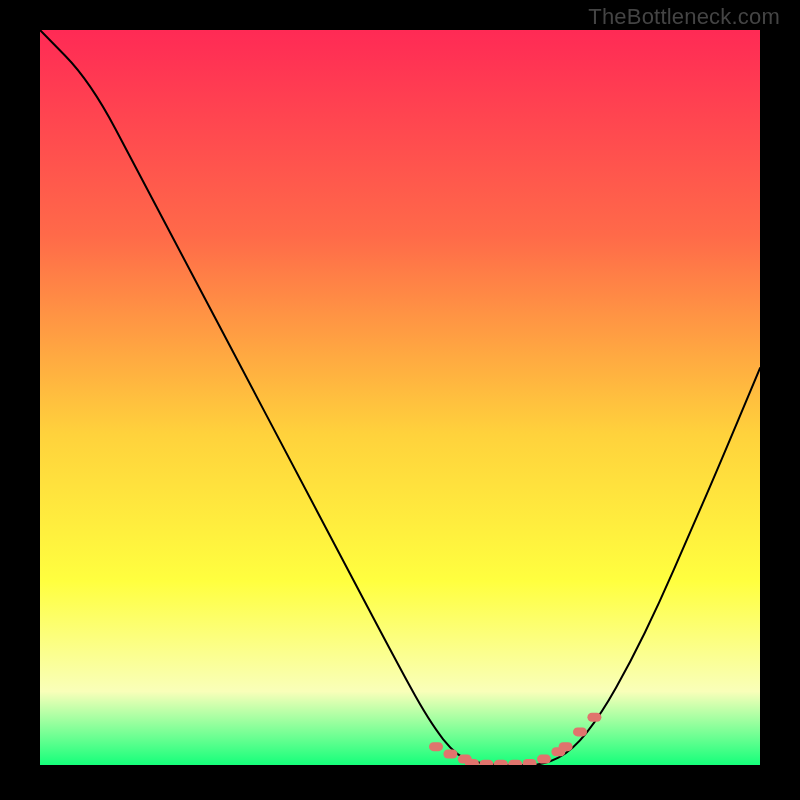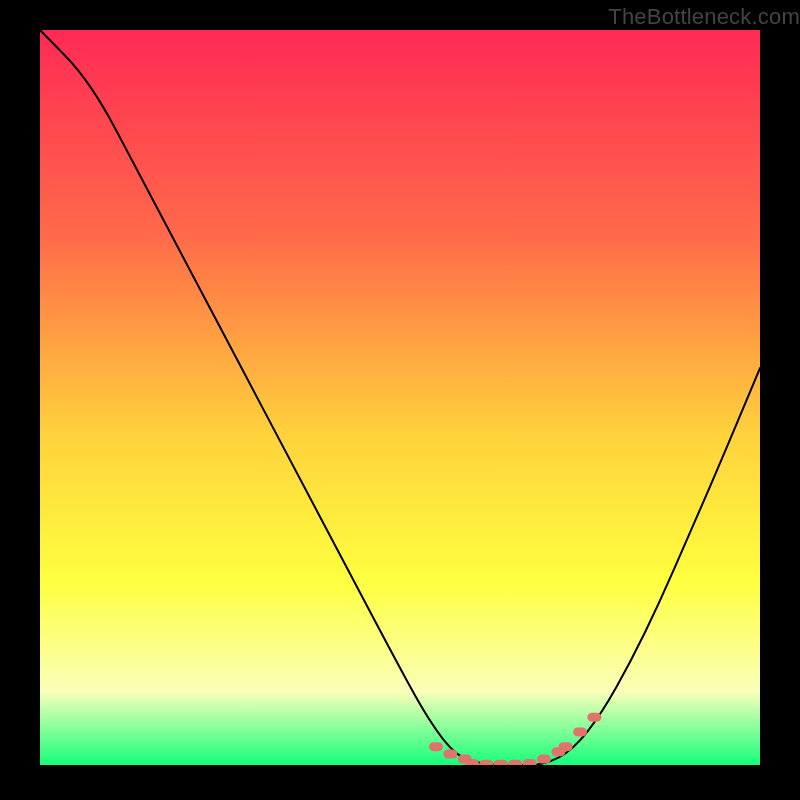--- a/index.html
+++ b/index.html
@@ -7,21 +7,21 @@
     padding: 0;
     width: 800px;
     height: 800px;
     background: #000;
     position: relative;
     font-family: Arial, Helvetica, sans-serif;
   }
   .watermark {
     position: absolute;
     top: 4px;
-    right: 0;
+    right: 20px;
     color: #444;
     font-size: 22px;
     font-weight: 400;
     letter-spacing: 0.2px;
     z-index: 10;
   }
   .chart-wrap {
     position: absolute;
     left: 40px;
     top: 30px;

